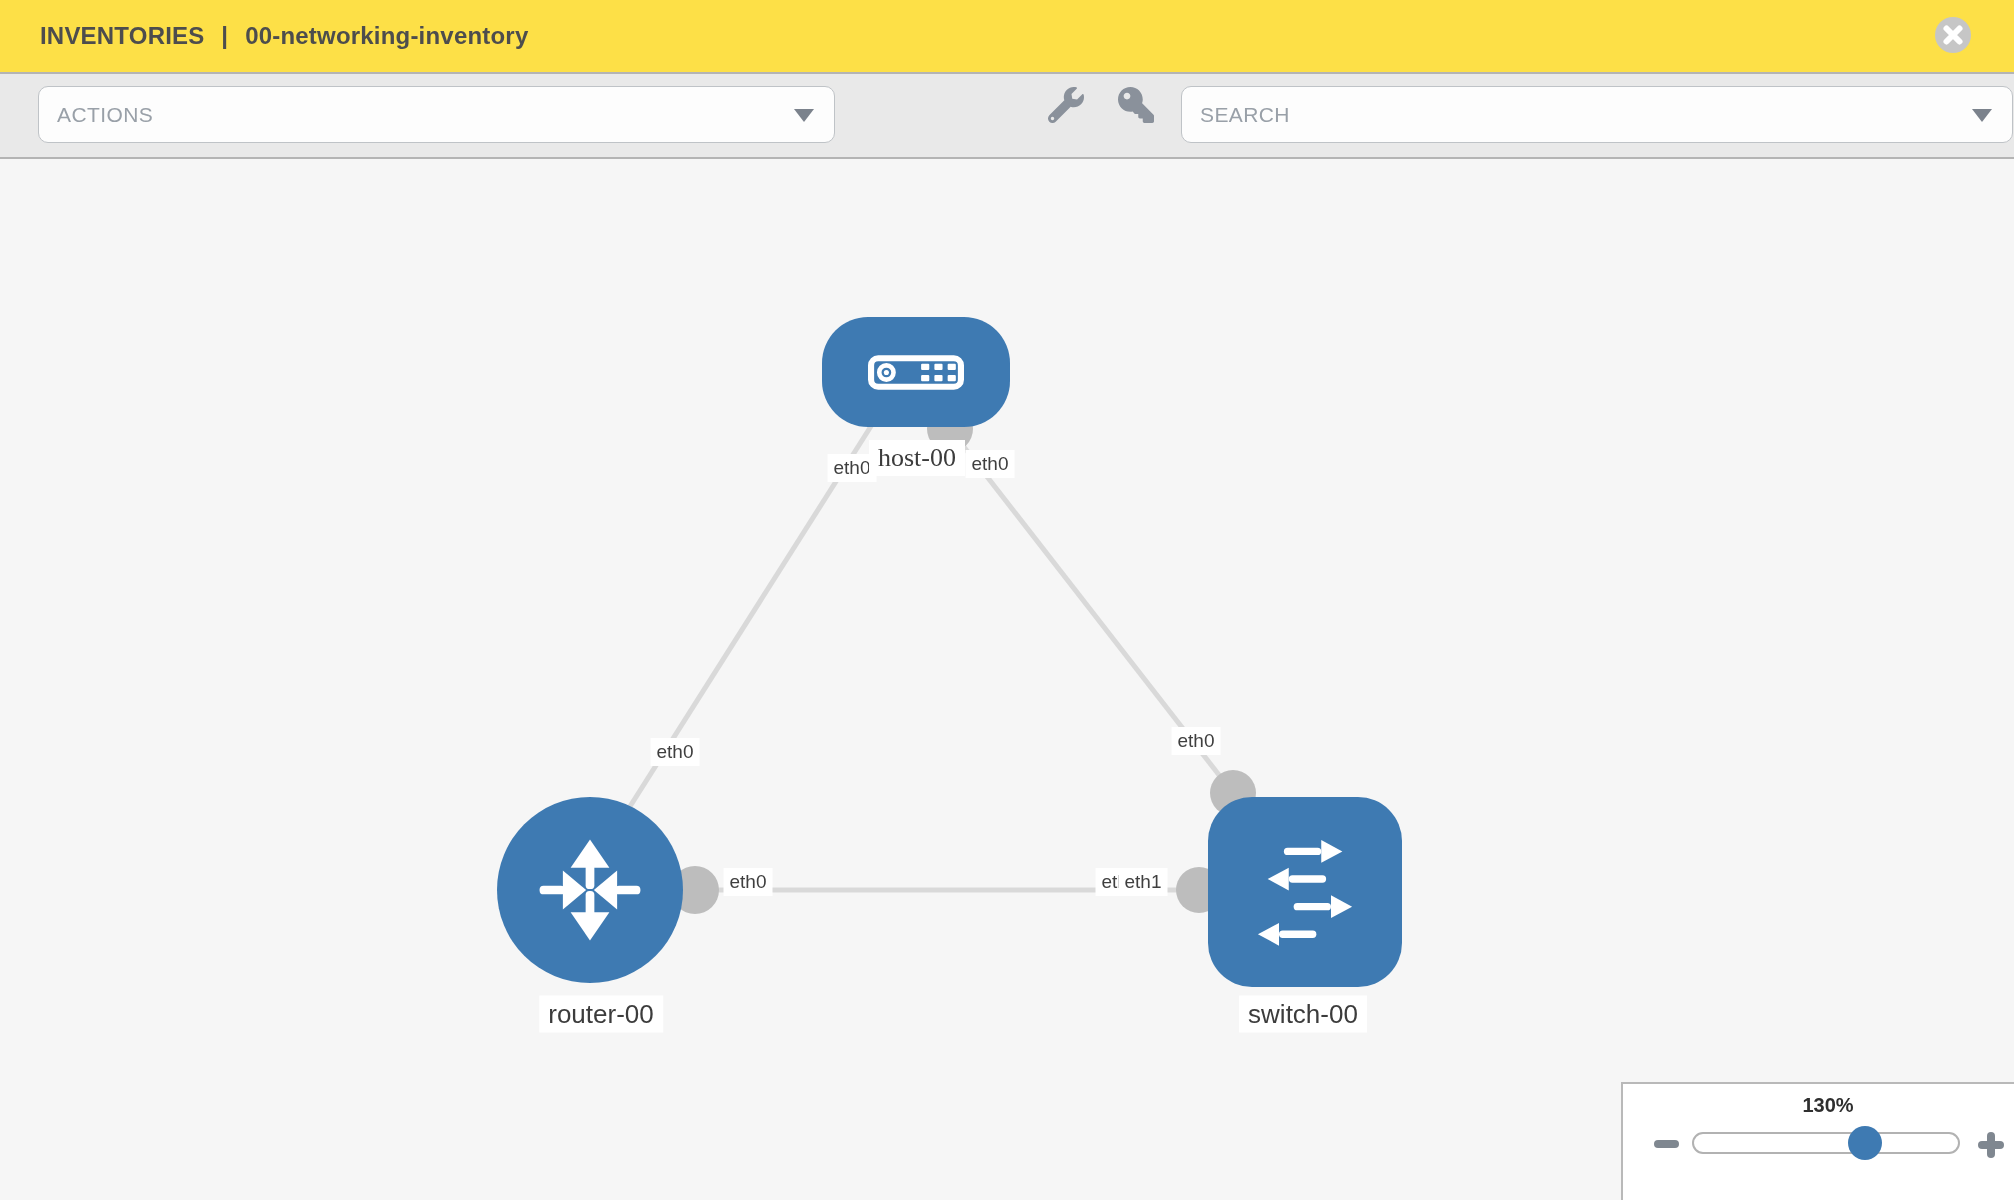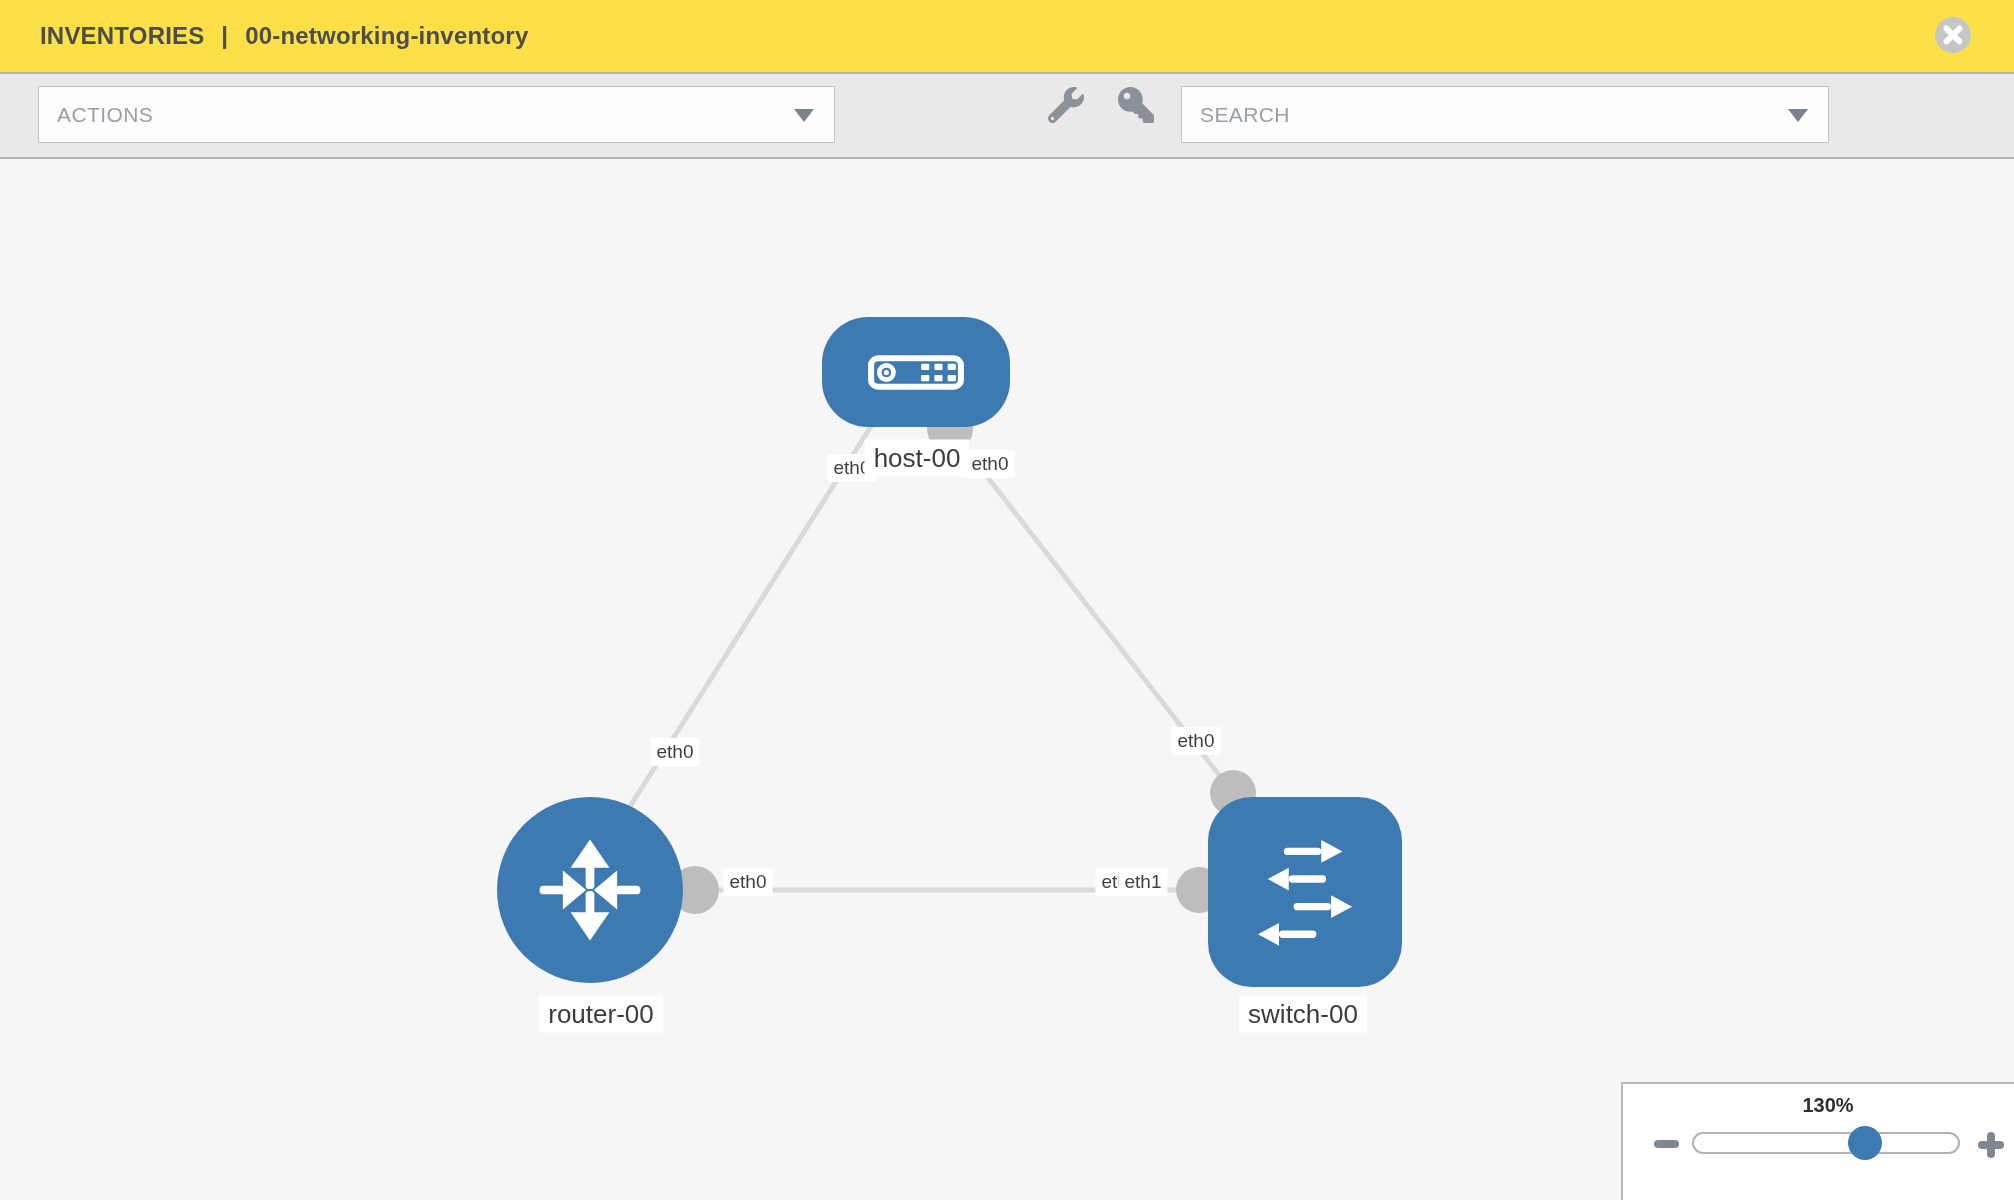--- a/index.html
+++ b/index.html
@@ -12,28 +12,28 @@
   .hdr-title{position:absolute;left:40px;top:0;height:72px;line-height:72px;
     font-size:24px;font-weight:bold;color:#4d4d4d;letter-spacing:.2px;}
   .hdr-title .sep{margin:0 10px;color:#4d4d4d;font-weight:bold;}
   .close-btn{position:absolute;left:1935px;top:17px;width:36px;height:36px;
     border:none;background:transparent;padding:0;cursor:pointer;}
   
   .toolbar{position:absolute;top:72px;left:0;right:0;height:87px;box-sizing:border-box;
     background:var(--toolbar_bg,#e9e9e9);
     border-top:2px solid #b4b4b4;border-bottom:2px solid #b4b4b4;}
   .select{position:absolute;top:12px;height:57px;box-sizing:border-box;
-    background:#fdfdfd;border:1px solid #bfc3c7;border-radius:0;cursor:pointer;}
+    background:#fdfdfd;border:1px solid #bfc3c7;border-radius:10px;cursor:pointer;}
   .select .ph{position:absolute;left:18px;top:0;line-height:55px;font-size:21px;
     color:#99a0a8;letter-spacing:.4px;}
   .caret{position:absolute;right:20px;top:22px;width:0;height:0;
     border-left:10px solid transparent;border-right:10px solid transparent;
     border-top:13px solid #7b828c;}
   .sel-actions{left:38px;width:797px;}
-  .sel-search{left:1181px;width:648px;}
+  .sel-search{left:1181px;width:832px;}
   .iconbtn{position:absolute;top:9px;width:44px;height:44px;border:none;background:transparent;
     padding:0;cursor:pointer;}
   .iconbtn svg{display:block;margin:auto;}
   .btn-wrench{left:1044px;}
   .btn-key{left:1114px;}
   
   .canvas{position:absolute;top:159px;left:0;width:2014px;height:1041px;
     background:var(--canvas_bg,#f6f6f6);overflow:hidden;}
   .links-svg{position:absolute;left:0;top:0;z-index:1;}
   .node{position:absolute;z-index:3;background:var(--node_blue,#3e7ab2);
@@ -164,21 +164,21 @@
     </div>
 
     <div class="chip" style="left:852px;top:309px;">eth0</div>
     <div class="chip" style="left:990px;top:305px;">eth0</div>
     <div class="chip" style="left:675px;top:593px;">eth0</div>
     <div class="chip" style="left:1196px;top:582px;">eth0</div>
     <div class="chip" style="left:748px;top:723px;">eth0</div>
     <div class="chip" style="left:1120px;top:723px;">eth1</div>
     <div class="chip" style="left:1143px;top:723px;">eth1</div>
 
-    <div class="chip big" style="left:917px;top:299px;">host-00</div>
+    <div class="chip big" style="left:917px;top:299px;font-family:Liberation Serif, serif;">host-00</div>
     <div class="chip big" style="left:601px;top:855px;">router-00</div>
     <div class="chip big" style="left:1303px;top:855px;text-align:center;">switch-00</div>
 
     <div class="zoom-panel">
       <div class="zoom-level">130%</div>
       <div class="zoom-minus"></div>
       <div class="zoom-track"></div>
       <div class="zoom-handle"></div>
       <div class="zoom-plus">
         <div class="h"></div>

